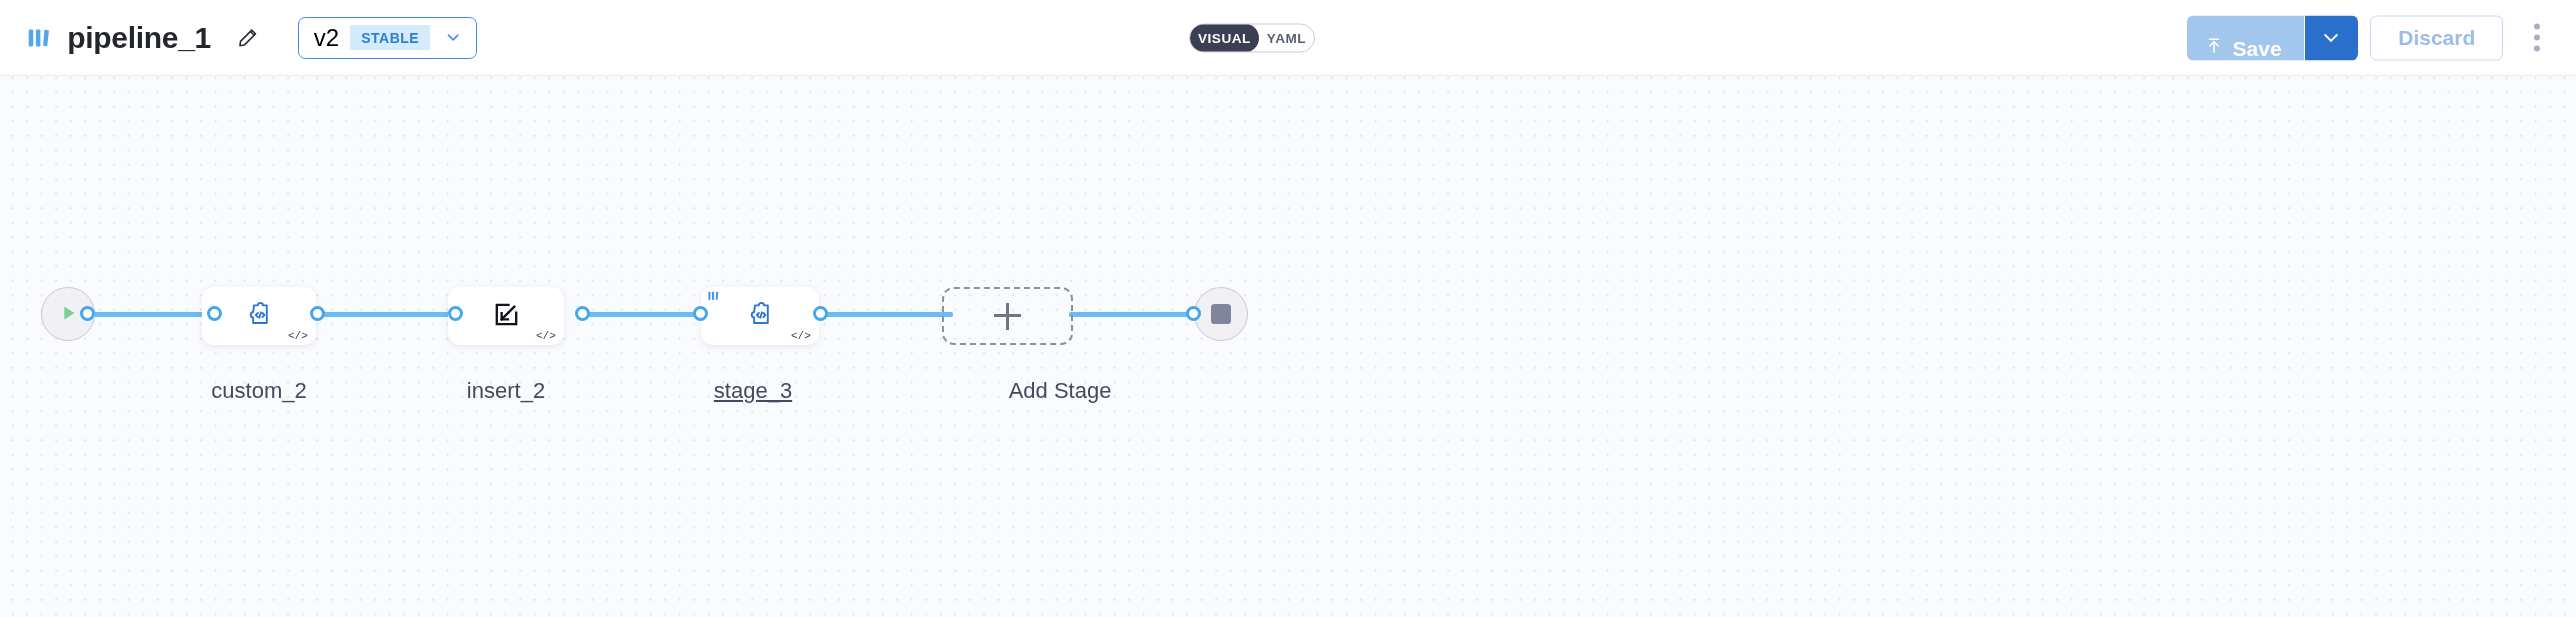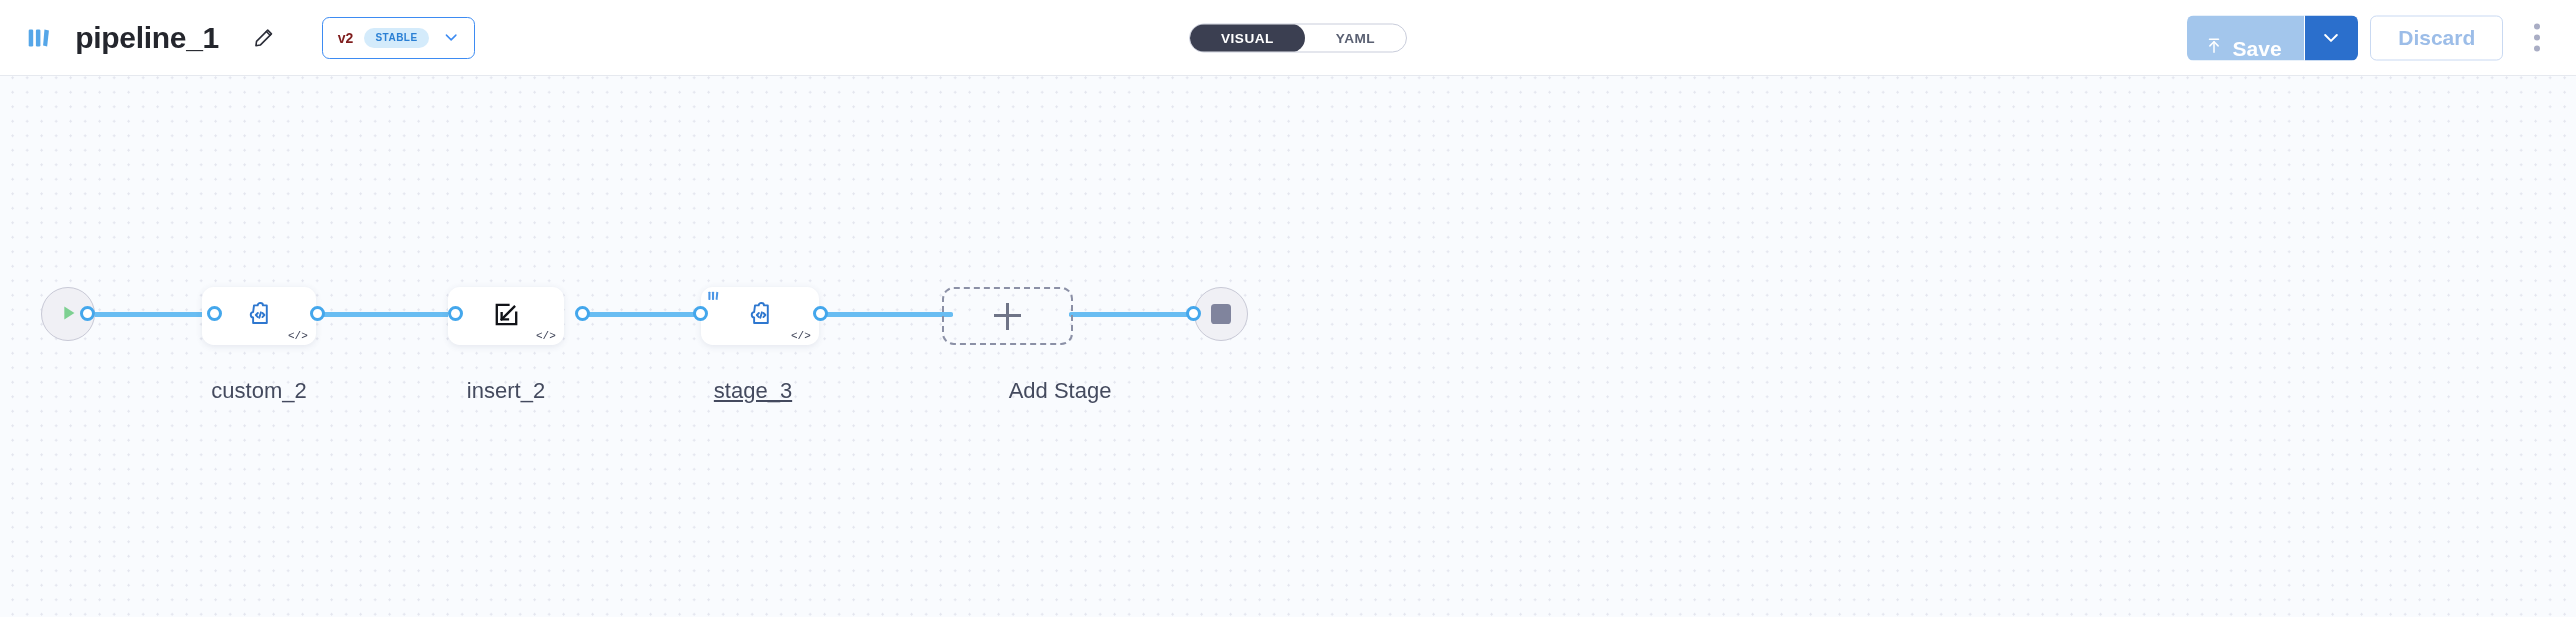--- a/index.html
+++ b/index.html
@@ -15,21 +15,21 @@
     position: relative;
     height: 76px;
     background: #ffffff;
     border-bottom: 0.9px solid #e6e9ef;
     display: flex;
     align-items: center;
   }
   .hdr-left {
     display: flex; align-items: center;
     padding-left: 23.6px;
-    gap: 8px;
+    gap: 0;
   }
   .logo-mark {
     width: 31px; height: 31px;
     display: flex; align-items: center; justify-content: center;
     margin-right: 12.7px;
   }
   .app-title {
     font-size: 30px;
     font-weight: bold;
     color: #24262d;
@@ -47,32 +47,32 @@
     height: 42px;
     border: 1.4px solid #3d8bf2;
     border-radius: 7.3px;
     display: flex; align-items: center;
     padding: 0 11px 0 14.5px;
     gap: 11px;
     cursor: pointer;
     background: #fff;
   }
   .version-num {
-    font-size: 14px;
-    color: #7f1d1d;
-    font-weight: 700;
+    font-size: 24px;
+    color: #000000;
+    font-weight: 400;
   }
   .stable-badge {
     background: #d4ebfb;
     color: #2a7fd4;
-    font-size: 10px;
+    font-size: 14px;
     font-weight: bold;
     letter-spacing: 0.5px;
     padding: 4.5px 11px;
-    border-radius: 10px;
+    border-radius: 1px;
   }
   .chev-blue { display: flex; align-items: center; padding: 0 3.6px; }
 
   
   .mode-toggle {
     position: absolute;
     left: 1189px;
     top: 50%;
     transform: translateY(-50%);
     display: flex;
@@ -81,21 +81,21 @@
     border: 0.9px solid #c9cddb;
     border-radius: 14.5px;
     background: #ffffff;
     overflow: hidden;
     cursor: pointer;
   }
   .mode-opt {
     font-size: 13.6px;
     font-weight: bold;
     letter-spacing: 0.5px;
-    padding: 0 31px;
+    padding: 0 8px;
     height: 29px;
     display: flex; align-items: center;
     color: #5a6072;
   }
   .mode-opt.active {
     background: #3b3f51;
     color: #ffffff;
     border-radius: 14.5px;
     height: 29px;
   }

